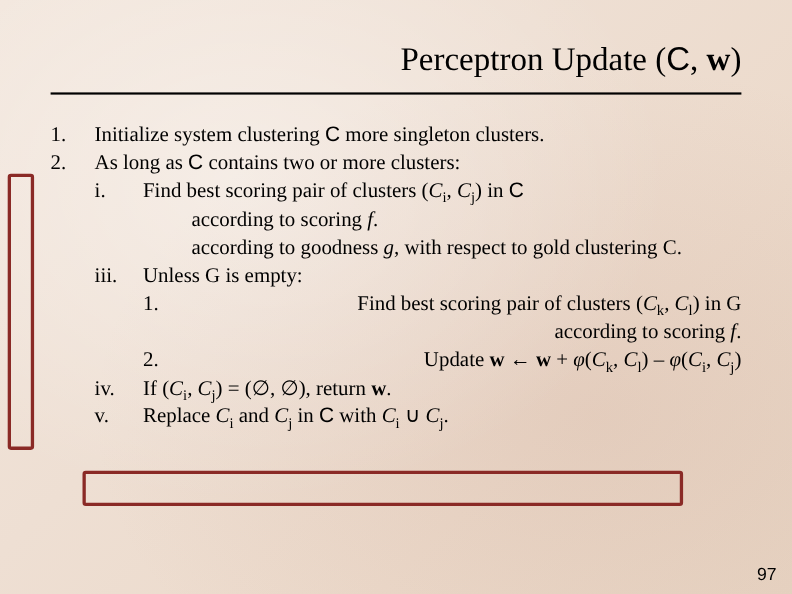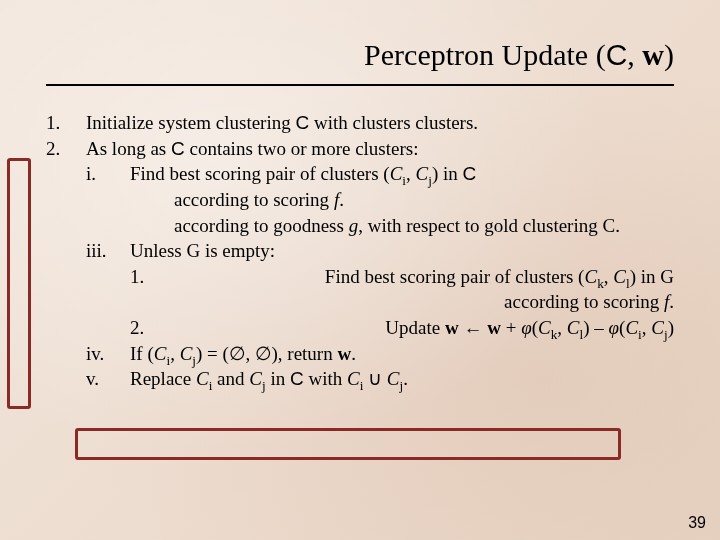--- a/index.html
+++ b/index.html
@@ -87,21 +87,21 @@
   <h1 class="title">
     <span>Perceptron Update (</span><span class="sffont">C</span><span>, </span><span class="bold">w</span><span>)</span>
   </h1>
   <hr class="hr">
 
   <div class="content">
 
     <div class="row">
       <div class="num1">1.</div>
       <div class="txt1">
-        <span>Initialize system clustering </span><span class="sffont">C</span><span> with clusters clusters.</span>
+        <span>Initialize system clustering </span><span class="sffont">C</span><span> more singleton clusters.</span>
       </div>
     </div>
 
     <div class="row">
       <div class="num1">2.</div>
       <div class="txt1">
         <span>As long as </span><span class="sffont">C</span><span> contains two or more clusters:</span>
       </div>
     </div>
 
@@ -152,13 +152,13 @@
         <span>Replace </span><span class="ital">C</span><sub>i</sub><span> and </span><span class="ital">C</span><sub>j</sub><span> in </span><span class="sffont">C</span><span> with </span><span class="ital">C</span><sub>i</sub><span> ∪ </span><span class="ital">C</span><sub>j</sub><span>.</span>
       </div>
     </div>
 
   </div>
 </div>
 
 <div class="box-left"></div>
 <div class="box-v"></div>
 
-<div class="pagenum">39</div>
+<div class="pagenum">97</div>
 
 </body></html>

